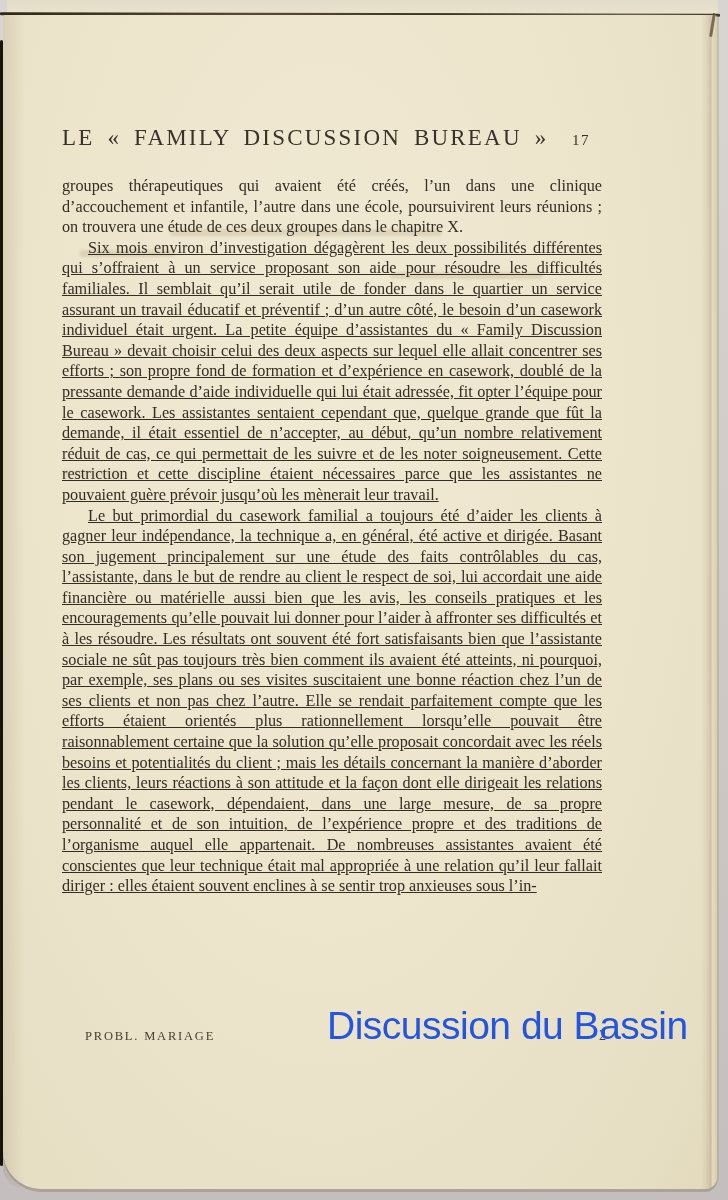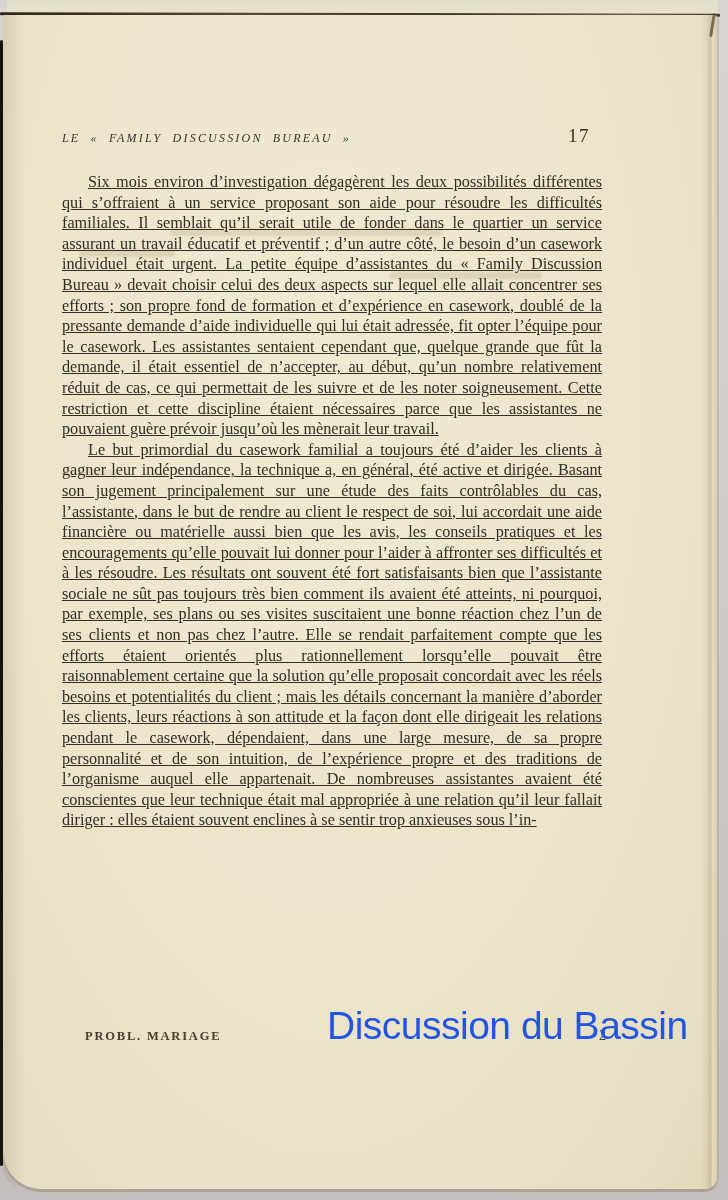--- a/index.html
+++ b/index.html
@@ -58,44 +58,44 @@
   .ghost.g3 { left:387px; top:257px; width:152px; }
   .ghost.g4 { left:59px;  top:455px; width:60px; opacity:.6; }
 
   
   .text-col { position:absolute; left:59px; top:110px; width:540px; color:#332d23; }
   .header-row {
     display:flex; justify-content:space-between; align-items:baseline;
     margin-bottom:25px;
   }
   .running-title {
-    font-style:italic; font-size:12px; letter-spacing:2.2px; word-spacing:5px;
+    font-size:23px; letter-spacing:2.2px; word-spacing:5px;
     color:#38322a;
   }
-  .page-number { font-size:19px; letter-spacing:1.5px; color:#38322a; padding-right:12px; }
+  .page-number { font-size:15px; letter-spacing:1.5px; color:#38322a; padding-right:12px; }
 
   .para {
     margin:0; text-align:justify;
     font-size:16.2px; line-height:20.6px;
     color:#332d24;
   }
   .para.indent { text-indent:26px;text-decoration:underline; }
   .section-heading {
     margin:15px 0 13px 0; text-align:center;
     font-size:17.5px; font-weight:normal; line-height:20px;
     font-variant:small-caps; letter-spacing:0.8px; word-spacing:6px;
     color:#352f26;
   }
 
   .footer-row {
     position:absolute; left:59px; top:1013px; width:540px;
     display:flex; justify-content:space-between; align-items:baseline;
     font-size:12.5px; letter-spacing:1.8px; color:#453e31;
   }
-  .footer-left { margin-left:23px;font-weight:bold; }
+  .footer-left { margin-left:23px; }
   .footer-right { font-size:14px; letter-spacing:0; margin-right:-4px; }
 
   .watermark {
     position:absolute; left:327px; top:1004px;
     font-family:"Liberation Sans", sans-serif;
     font-size:39px; line-height:1.15; letter-spacing:-0.5px;
     white-space:nowrap;
   }
 </style>
 </head>
@@ -117,20 +117,21 @@
     <div class="ghost g2"></div>
     <div class="ghost g3"></div>
     <div class="ghost g4"></div>
 
     <div class="text-col">
       <div class="header-row">
         <span class="running-title">LE « FAMILY DISCUSSION BUREAU »</span>
         <span class="page-number">17</span>
       </div>
 
+      <p class="para">groupes thérapeutiques qui avaient été créés, l’un dans une clinique d’accouchement et infantile, l’autre dans une école, poursuivirent leurs réunions ; on trouvera une étude de ces deux groupes dans le chapitre X.</p>
 
 
       <p class="para indent">Six mois environ d’investigation dégagèrent les deux possibilités différentes qui s’offraient à un service proposant son aide pour résoudre les difficultés familiales. Il semblait qu’il serait utile de fonder dans le quartier un service assurant un travail éducatif et préventif ; d’un autre côté, le besoin d’un casework individuel était urgent. La petite équipe d’assistantes du « Family Discussion Bureau » devait choisir celui des deux aspects sur lequel elle allait concentrer ses efforts ; son propre fond de formation et d’expérience en casework, doublé de la pressante demande d’aide individuelle qui lui était adressée, fit opter l’équipe pour le casework. Les assistantes sentaient cependant que, quelque grande que fût la demande, il était essentiel de n’accepter, au début, qu’un nombre relativement réduit de cas, ce qui permettait de les suivre et de les noter soigneusement. Cette restriction et cette discipline étaient nécessaires parce que les assistantes ne pouvaient guère prévoir jusqu’où les mènerait leur travail.</p>
 
       <p class="para indent">Le but primordial du casework familial a toujours été d’aider les clients à gagner leur indépendance, la technique a, en général, été active et dirigée. Basant son jugement principalement sur une étude des faits contrôlables du cas, l’assistante, dans le but de rendre au client le respect de soi, lui accordait une aide financière ou matérielle aussi bien que les avis, les conseils pratiques et les encouragements qu’elle pouvait lui donner pour l’aider à affronter ses difficultés et à les résoudre. Les résultats ont souvent été fort satisfaisants bien que l’assistante sociale ne sût pas toujours très bien comment ils avaient été atteints, ni pourquoi, par exemple, ses plans ou ses visites suscitaient une bonne réaction chez l’un de ses clients et non pas chez l’autre. Elle se rendait parfaitement compte que les efforts étaient orientés plus rationnellement lorsqu’elle pouvait être raisonnablement certaine que la solution qu’elle proposait concordait avec les réels besoins et potentialités du client ; mais les détails concernant la manière d’aborder les clients, leurs réactions à son attitude et la façon dont elle dirigeait les relations pendant le casework, dépendaient, dans une large mesure, de sa propre personnalité et de son intuition, de l’expérience propre et des traditions de l’organisme auquel elle appartenait. De nombreuses assistantes avaient été conscientes que leur technique était mal appropriée à une relation qu’il leur fallait diriger : elles étaient souvent enclines à se sentir trop anxieuses sous l’in-</p>
     </div>
 
     <div class="footer-row">
       <span class="footer-left">PROBL. MARIAGE</span>
       <span class="footer-right">2</span>

